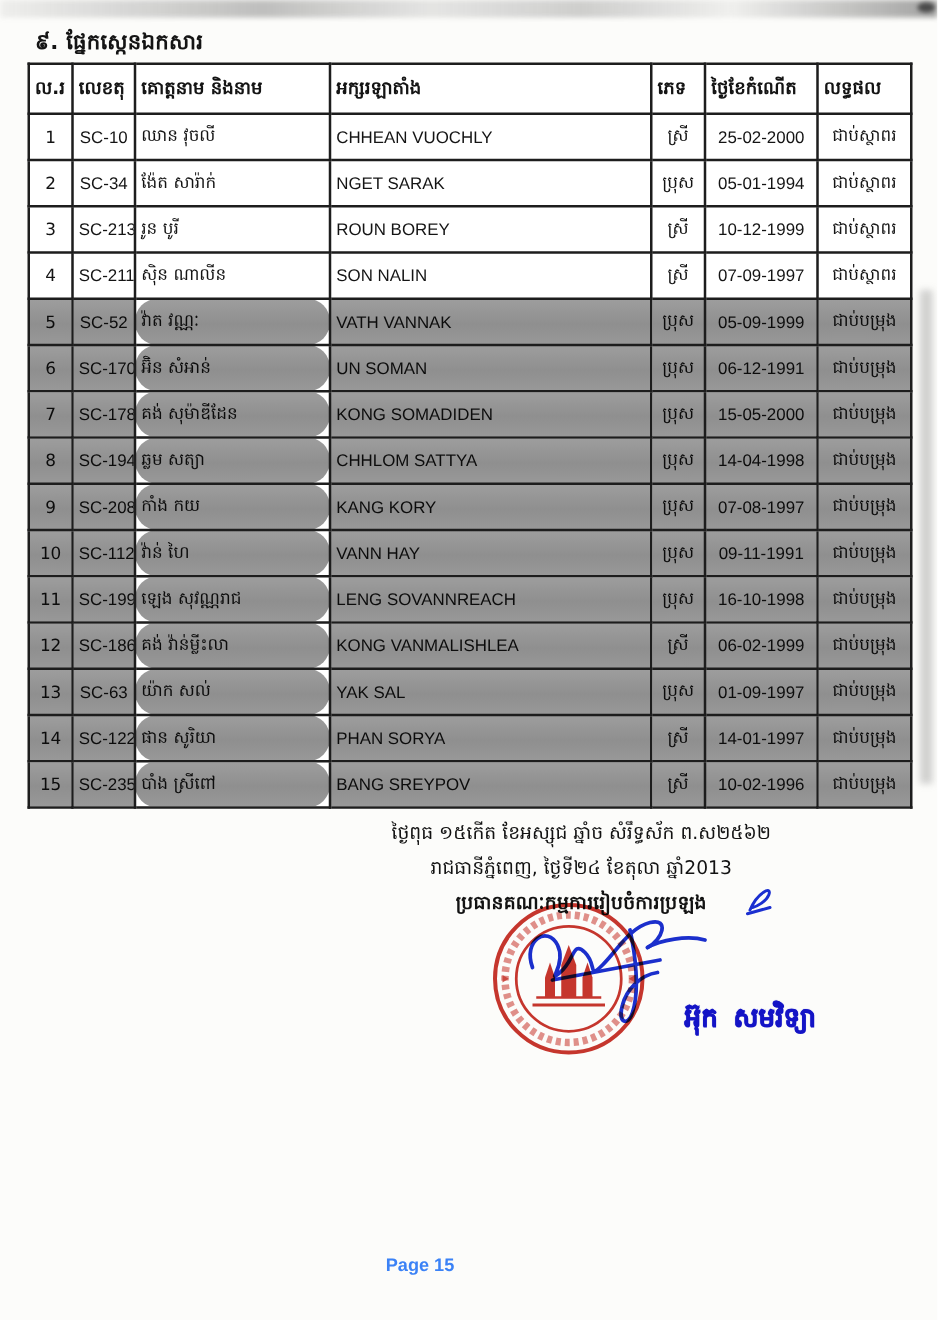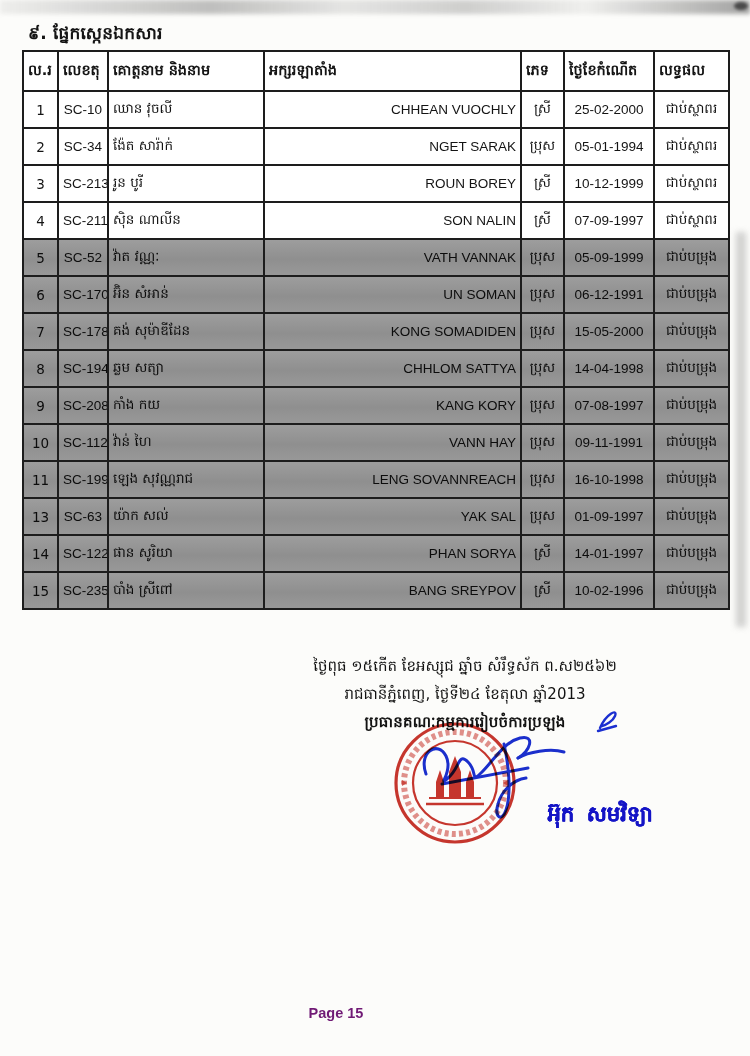--- a/index.html
+++ b/index.html
@@ -54,23 +54,23 @@
   }
   table.results th{
     height:34px;font-size:14.5px;font-weight:bold;text-align:left;
     background:#fff;
   }
   table.results td{height:31px;}
   col.c-no{width:35px;} col.c-code{width:50px;} col.c-kh{width:156px;}
   col.c-latin{width:257px;} col.c-gender{width:43px;} col.c-dob{width:90px;}
   col.c-result{width:75px;}
   td.c-no, td.c-code, td.c-gender, td.c-dob, td.c-result{text-align:center;}
-  td.c-kh{text-align:left;padding-left:6px;}
+  td.c-kh{text-align:left;padding-left:6px;border-radius:18px;}
   td.c-latin{
-    text-align:right;padding-left:8px;
+    text-align:left;padding-left:8px;
     font-family:"Liberation Sans", sans-serif;font-size:14px;
   }
   td.c-dob{font-family:"Liberation Sans", sans-serif;}
   td.c-code{font-family:"Liberation Sans", sans-serif;}
   tr.highlight td{
     background:linear-gradient(180deg,#9d9d9d 0%,#8f8f8f 55%,#989898 100%);
     color:#0c0c0c;
   }
   
   .footer{position:absolute;left:0;top:622px;width:750px;height:220px;margin-top:28px;}
@@ -87,21 +87,21 @@
   .sig-name{
     position:absolute;left:505px;top:150px;width:190px;text-align:center;
     font-size:21px;font-weight:bold;color:#1414c6;
     text-shadow:0 0 .6px #1414c6, .4px .4px 0 #1414c6;
     font-family:Liberation Mono, monospace;
   }
   
   .page-number{
     position:absolute;left:0;top:1005px;width:672px;text-align:center;
     font-family:"Liberation Sans", sans-serif;
-    font-size:14.5px;font-weight:bold;color:#701a75;
+    font-size:14.5px;font-weight:bold;color:#3b82f6;
   }
 </style>
 </head>
 <body>
 
 <div class="page">
 
   <div class="scan-top-band"></div>
   <div class="scan-corner-dot"></div>
   <div class="scan-right-shadow"></div>
@@ -224,20 +224,29 @@
         <tr class="highlight">
       <td class="c-no">11</td>
       <td class="c-code">SC-199</td>
       <td class="c-kh">ឡេង សុវណ្ណរាជ</td>
       <td class="c-latin">LENG SOVANNREACH</td>
       <td class="c-gender">ប្រុស</td>
       <td class="c-dob">16-10-1998</td>
       <td class="c-result">ជាប់បម្រុង</td>
     </tr>
         <tr class="highlight">
+      <td class="c-no">12</td>
+      <td class="c-code">SC-186</td>
+      <td class="c-kh">គង់ វ៉ាន់ម្លីះលា</td>
+      <td class="c-latin">KONG VANMALISHLEA</td>
+      <td class="c-gender">ស្រី</td>
+      <td class="c-dob">06-02-1999</td>
+      <td class="c-result">ជាប់បម្រុង</td>
+    </tr>
+        <tr class="highlight">
       <td class="c-no">13</td>
       <td class="c-code">SC-63</td>
       <td class="c-kh">យ៉ាក សល់</td>
       <td class="c-latin">YAK SAL</td>
       <td class="c-gender">ប្រុស</td>
       <td class="c-dob">01-09-1997</td>
       <td class="c-result">ជាប់បម្រុង</td>
     </tr>
         <tr class="highlight">
       <td class="c-no">14</td>

